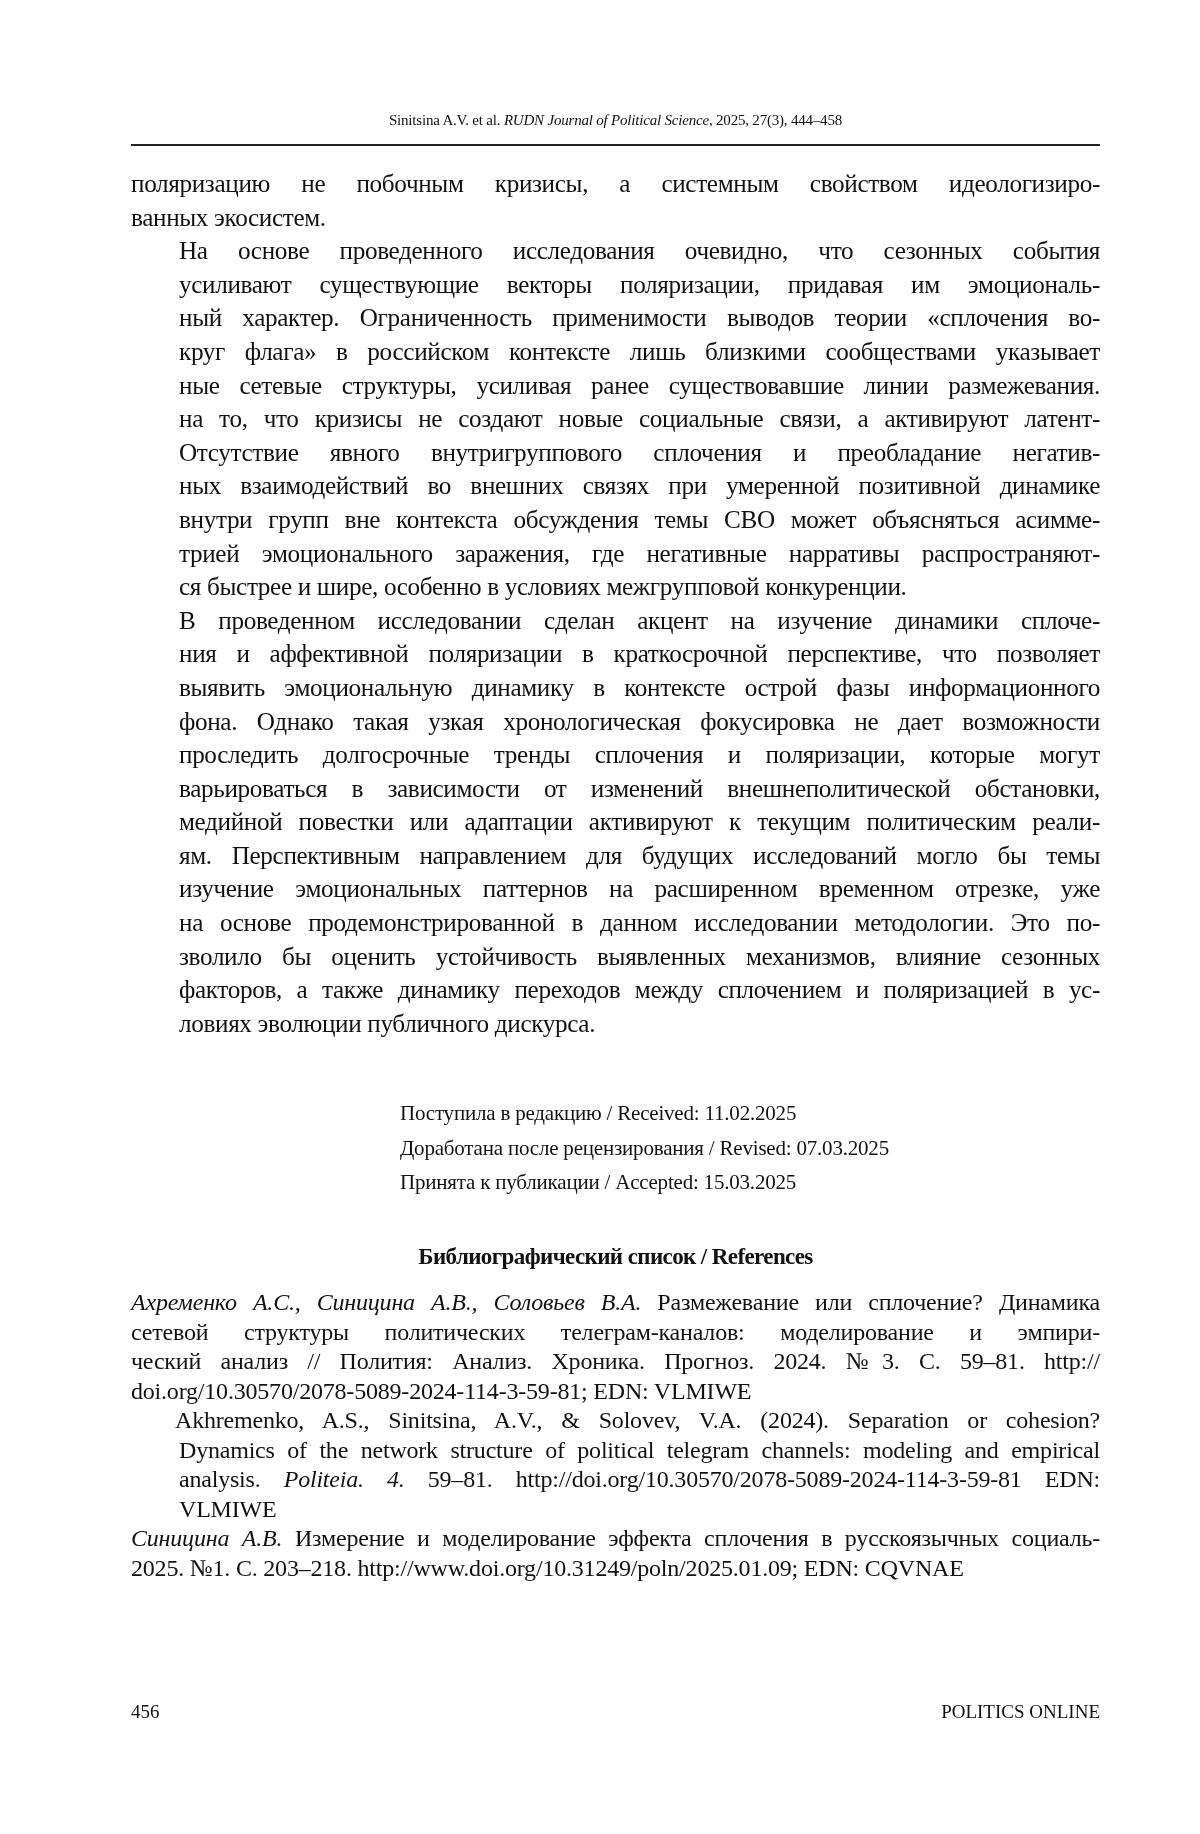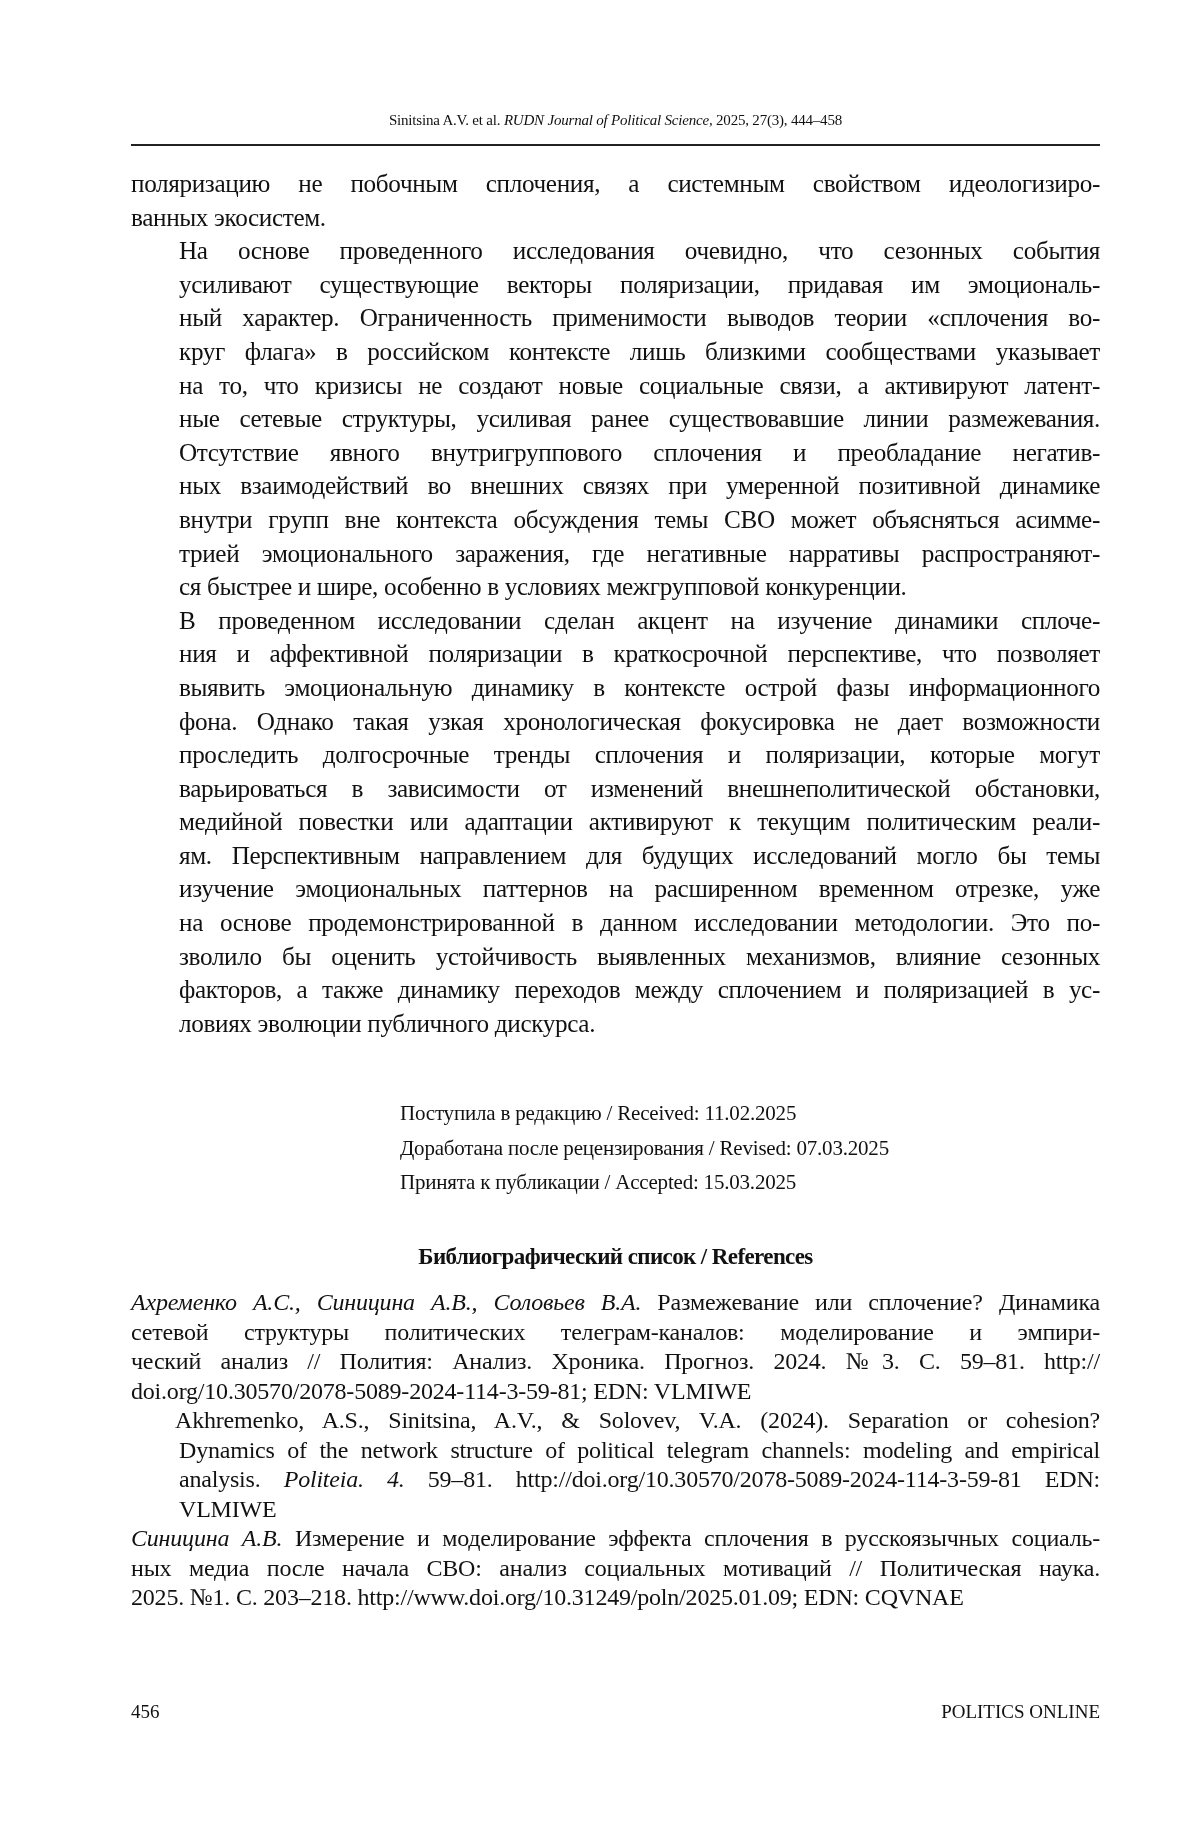--- a/index.html
+++ b/index.html
@@ -60,30 +60,30 @@
 
   <div class="running-head">
     <span>Sinitsina A.V. et al.</span>
     <i>RUDN Journal of Political Science,</i>
     <span>2025, 27(3), 444–458</span>
   </div>
   <div class="head-rule"></div>
 
   <div class="body-text">
     <p>
-      <span class="line">поляризацию не побочным сплочения, а системным свойством идеологизиро-</span>
+      <span class="line">поляризацию не побочным кризисы, а системным свойством идеологизиро-</span>
       <span class="line last">ванных экосистем.</span>
     </p>
     <p class="indent">
       <span class="line" style="text-indent:48px">На основе проведенного исследования очевидно, что сезонных события</span>
       <span class="line">усиливают существующие векторы поляризации, придавая им эмоциональ-</span>
       <span class="line">ный характер. Ограниченность применимости выводов теории «сплочения во-</span>
       <span class="line">круг флага» в российском контексте лишь близкими сообществами указывает</span>
+      <span class="line">ные сетевые структуры, усиливая ранее существовавшие линии размежевания.</span>
       <span class="line">на то, что кризисы не создают новые социальные связи, а активируют латент-</span>
-      <span class="line">ные сетевые структуры, усиливая ранее существовавшие линии размежевания.</span>
     </p>
     <p class="indent">
       <span class="line" style="text-indent:48px">Отсутствие явного внутригруппового сплочения и преобладание негатив-</span>
       <span class="line">ных взаимодействий во внешних связях при умеренной позитивной динамике</span>
       <span class="line">внутри групп вне контекста обсуждения темы СВО может объясняться асимме-</span>
       <span class="line">трией эмоционального заражения, где негативные нарративы распространяют-</span>
       <span class="line last">ся быстрее и шире, особенно в условиях межгрупповой конкуренции.</span>
     </p>
     <p class="indent">
       <span class="line" style="text-indent:48px">В проведенном исследовании сделан акцент на изучение динамики сплоче-</span>
@@ -118,20 +118,19 @@
       <span class="line last">doi.org/10.30570/2078-5089-2024-114-3-59-81; EDN: VLMIWE</span>
     </div>
     <div class="ref-entry translit">
       <span class="line">Akhremenko, A.S., Sinitsina, A.V., &amp; Solovev, V.A. (2024). Separation or cohesion?</span>
       <span class="line" style="text-indent:0">Dynamics of the network structure of political telegram channels: modeling and empirical</span>
       <span class="line" style="text-indent:0"><span>analysis. </span><i>Politeia. 4.</i><span> 59–81. http://doi.org/10.30570/2078-5089-2024-114-3-59-81 EDN:</span></span>
       <span class="line last" style="text-indent:0">VLMIWE</span>
     </div>
     <div class="ref-entry">
       <span class="line"><i>Синицина А.В.</i><span> Измерение и моделирование эффекта сплочения в русскоязычных социаль-</span></span>
-      <span class="line">ных медиа после начала СВО: анализ социальных мотиваций // Политическая наука.</span>
       <span class="line last">2025. №1. С. 203–218. http://www.doi.org/10.31249/poln/2025.01.09; EDN: CQVNAE</span>
     </div>
   </div>
 
   <div class="footer-left">456</div>
   <div class="footer-right">POLITICS ONLINE</div>
 </div>
 
 </body></html>

